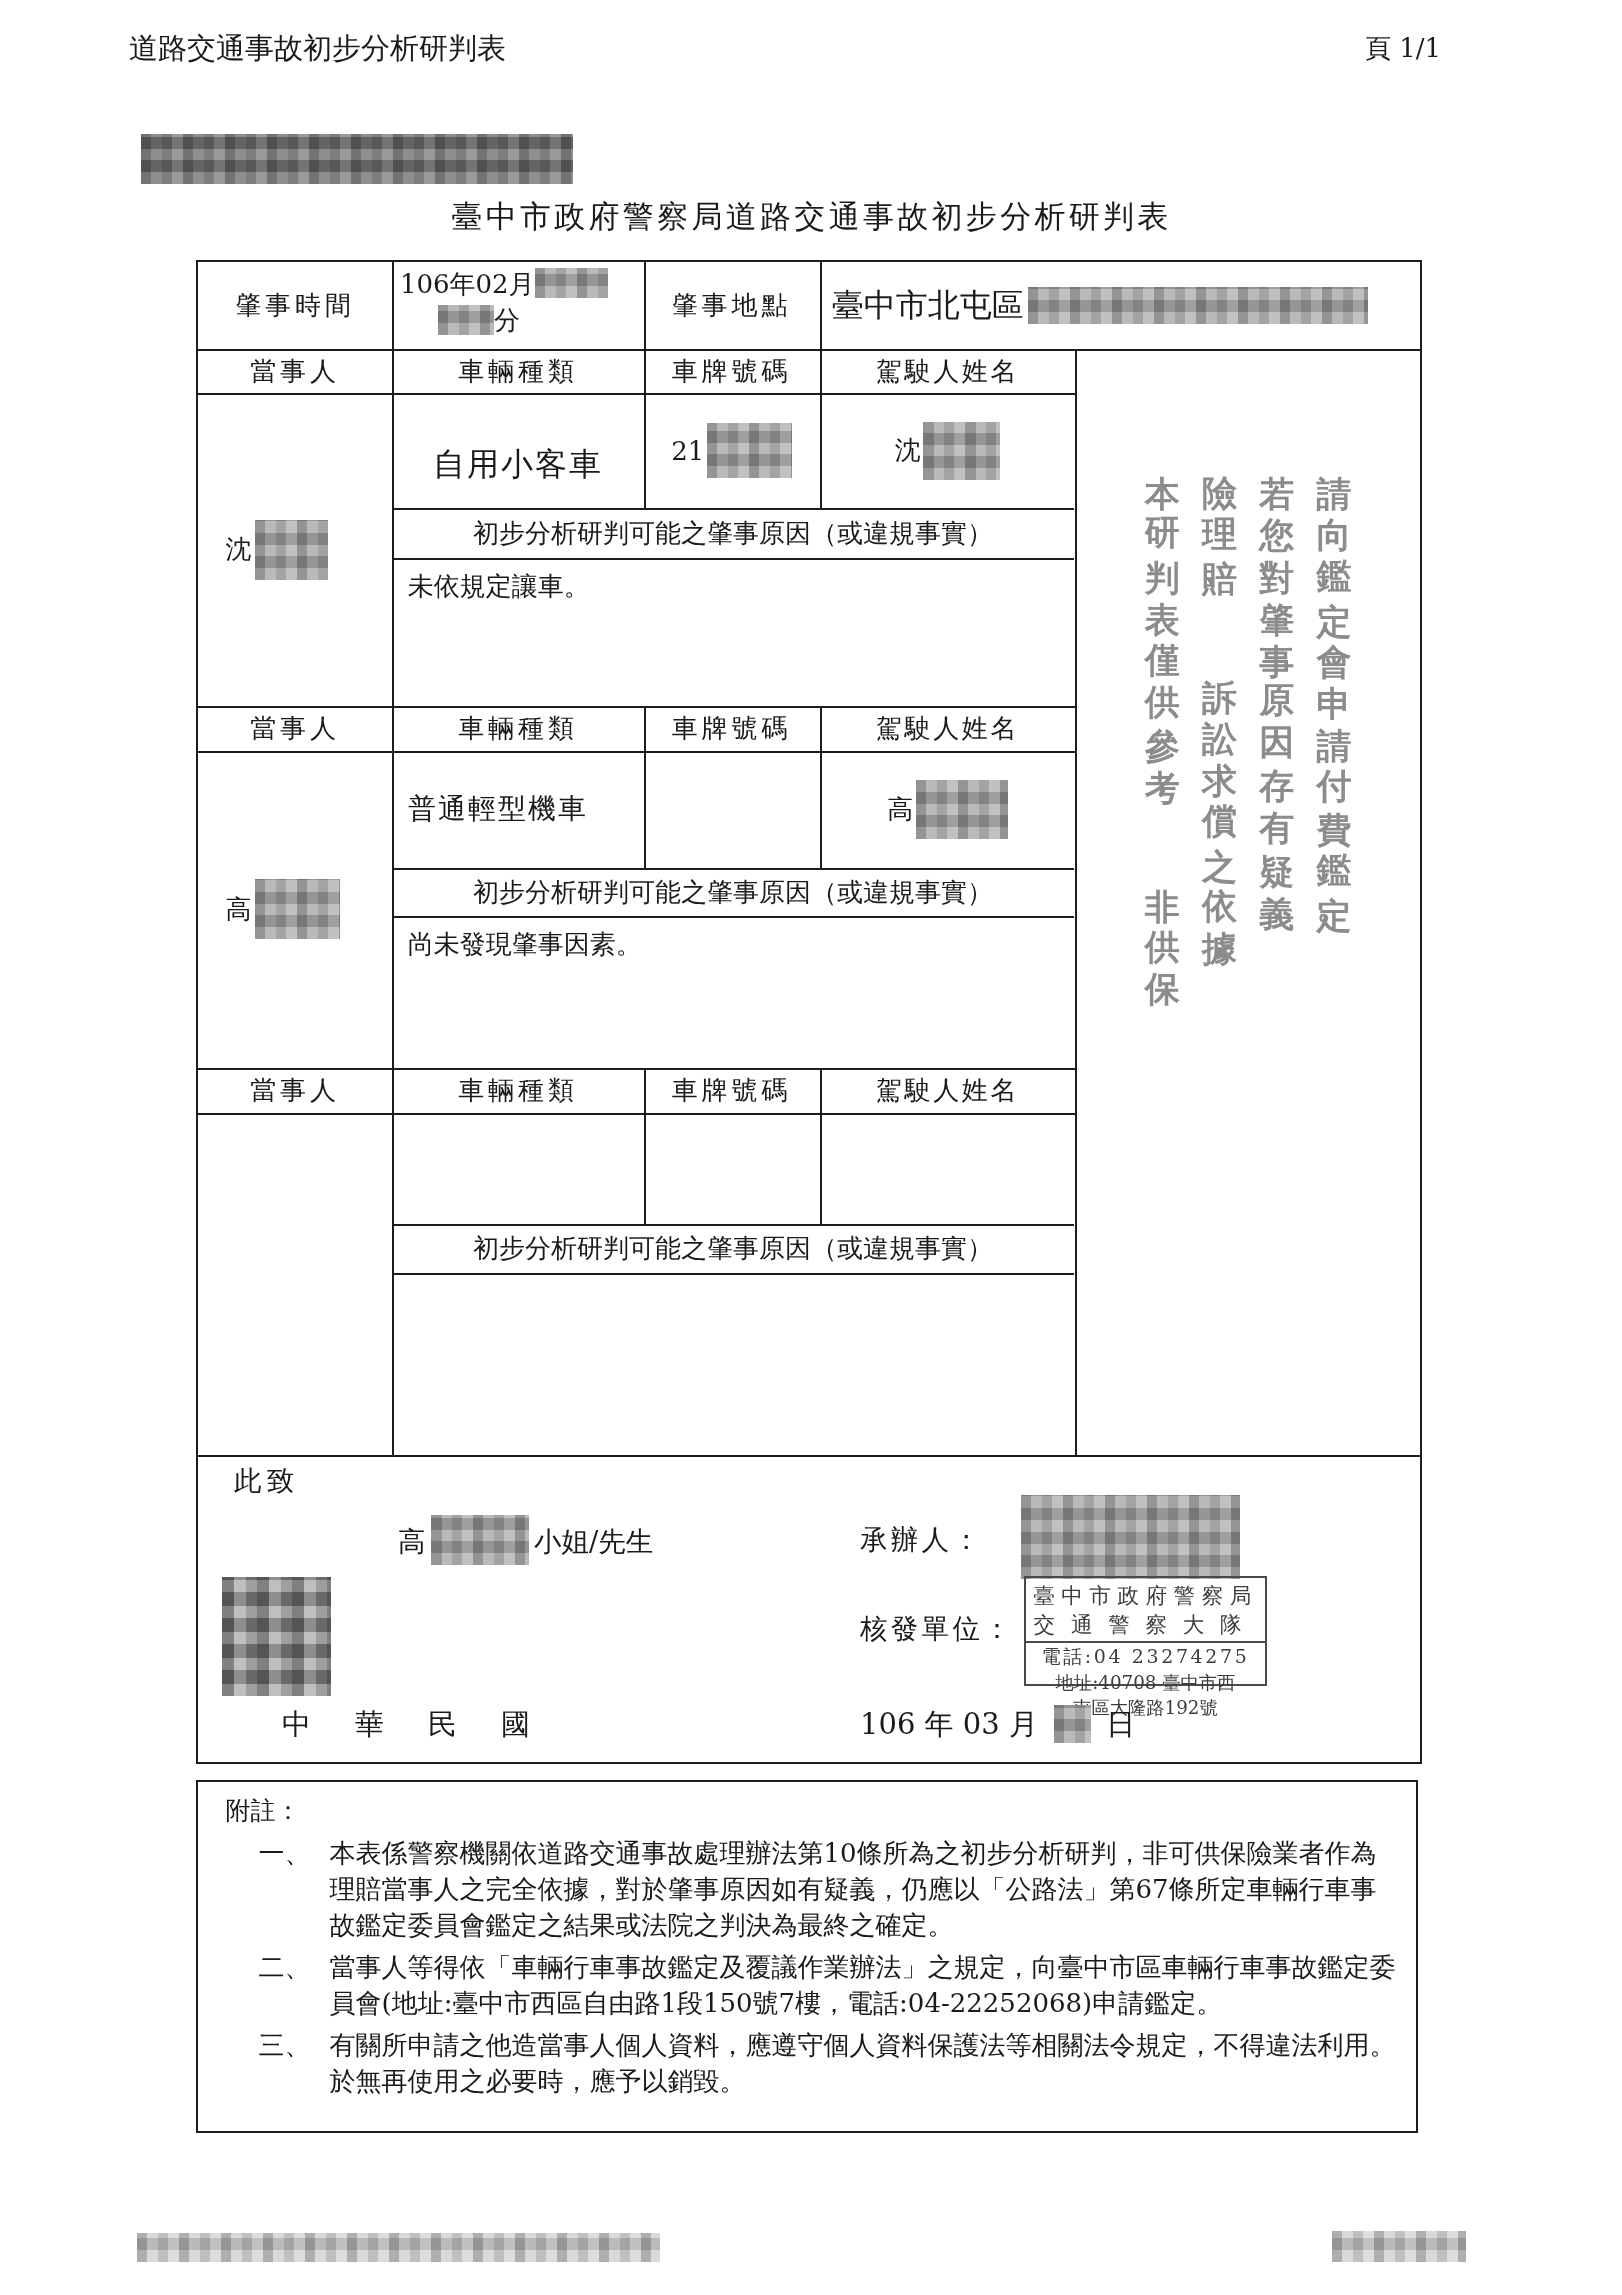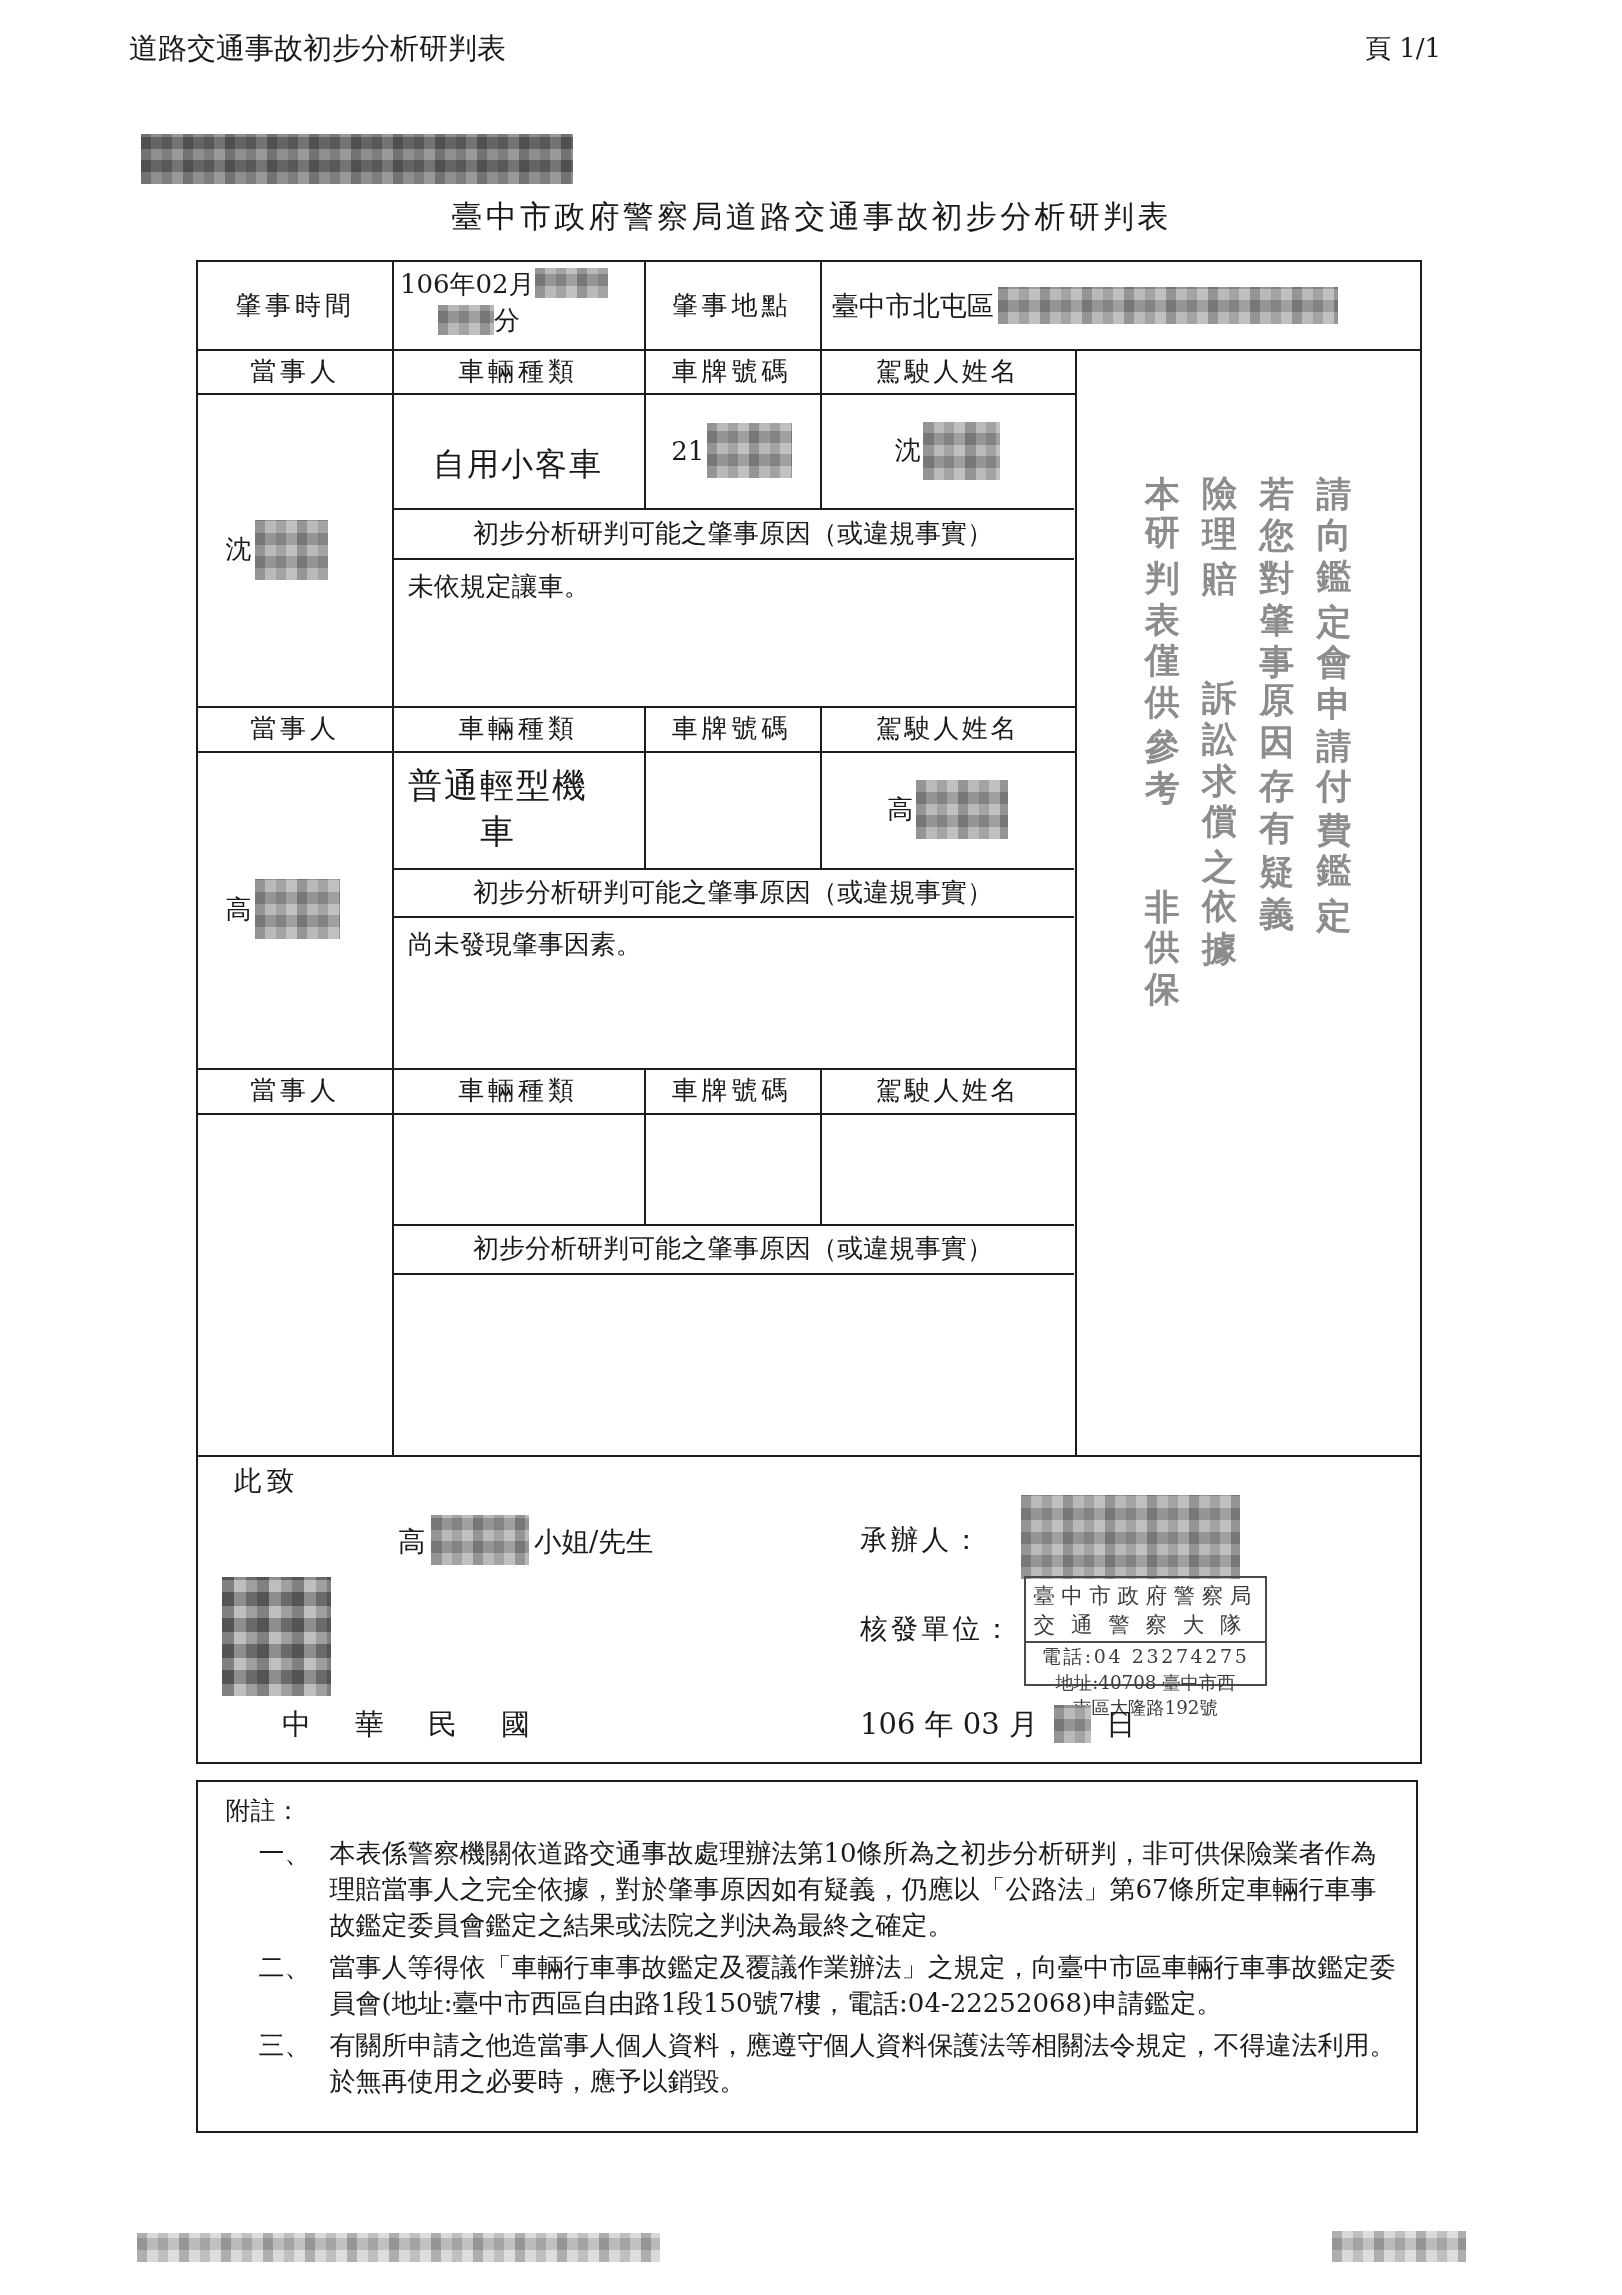--- a/index.html
+++ b/index.html
@@ -61,21 +61,21 @@
     <div class="vline" style="left:622px;top:444px;height:162px;"></div>
     <div class="vline" style="left:622px;top:806px;height:156px;"></div>
     <div class="vline" style="left:877px;top:87px;height:1106px;"></div>
 
     <div class="cell lbl" style="left:0;top:0;width:194px;height:87px;font-size:26px;">肇事時間</div>
     <div class="abs" style="left:194px;top:0;width:252px;height:87px;font-size:26px;">
       <div style="padding:5.2px 0 0 7.9px;white-space:nowrap;"><span>106年02月</span><span class="redact" style="width:73px;height:30px;vertical-align:-5.2px;"></span></div>
       <div style="padding:1.3px 0 0 46px;white-space:nowrap;"><span class="redact" style="width:56px;height:30px;vertical-align:-5.2px;"></span><span>分</span></div>
     </div>
     <div class="cell lbl" style="left:446px;top:0;width:175px;height:87px;font-size:26px;">肇事地點</div>
-    <div class="cell-left" style="left:622px;top:0;width:601px;height:87px;font-size:27px;padding-left:11.8px;align-items:center;">
+    <div class="cell-left" style="left:622px;top:0;width:601px;height:87px;font-size:32px;padding-left:11.8px;align-items:center;">
       <span>臺中市北屯區</span>
         <span class="redact" style="width:340px;height:37px;margin-left:3.9px;"></span>
     </div>
 
     <div class="cell lbl" style="left:0;top:87px;width:194px;height:44px;font-size:26px;">當事人</div>
     <div class="cell lbl" style="left:194px;top:87px;width:252px;height:44px;font-size:26px;">車輛種類</div>
     <div class="cell lbl" style="left:446px;top:87px;width:175px;height:44px;font-size:26px;">車牌號碼</div>
     <div class="cell" style="left:622px;top:87px;width:255px;height:44px;font-size:26px;letter-spacing:2.6px;">駕駛人姓名</div>
 
     <div class="cell-left" style="left:0;top:131px;width:194px;height:313px;font-size:26px;padding-left:27.5px;">
@@ -96,21 +96,21 @@
 
     <div class="cell lbl" style="left:0;top:444px;width:194px;height:45px;font-size:26px;">當事人</div>
     <div class="cell lbl" style="left:194px;top:444px;width:252px;height:45px;font-size:26px;">車輛種類</div>
     <div class="cell lbl" style="left:446px;top:444px;width:175px;height:45px;font-size:26px;">車牌號碼</div>
     <div class="cell" style="left:622px;top:444px;width:255px;height:45px;font-size:26px;letter-spacing:2.6px;">駕駛人姓名</div>
 
     <div class="cell-left" style="left:0;top:489px;width:194px;height:316px;font-size:26px;padding-left:27.5px;">
       <span>高</span>
         <span class="redact" style="width:85px;height:60px;margin-left:3.9px;"></span>
     </div>
-    <div class="cell" style="left:194px;top:489px;width:212px;height:116px;font-size:34px;letter-spacing:2px;border-radius:32px;">普通輕型機車</div>
+    <div class="cell" style="left:194px;top:489px;width:212px;height:116px;font-size:28px;letter-spacing:2px;border-radius:32px;">普通輕型機車</div>
     <div class="cell" style="left:622px;top:489px;width:255px;height:116px;font-size:26px;">
       <span>高</span>
         <span class="redact" style="width:92px;height:59px;margin-left:2.6px;"></span>
     </div>
     <div class="cell" style="left:194px;top:606px;width:682px;height:48px;font-size:26px;">初步分析研判可能之肇事原因（或違規事實）</div>
     <div class="abs" style="left:194px;top:654px;width:682px;height:151px;font-size:26px;padding:10.5px 0 0 15.7px;">尚未發現肇事因素。</div>
 
     <div class="cell lbl" style="left:0;top:806px;width:194px;height:45px;font-size:26px;">當事人</div>
     <div class="cell lbl" style="left:194px;top:806px;width:252px;height:45px;font-size:26px;">車輛種類</div>
     <div class="cell lbl" style="left:446px;top:806px;width:175px;height:45px;font-size:26px;">車牌號碼</div>

